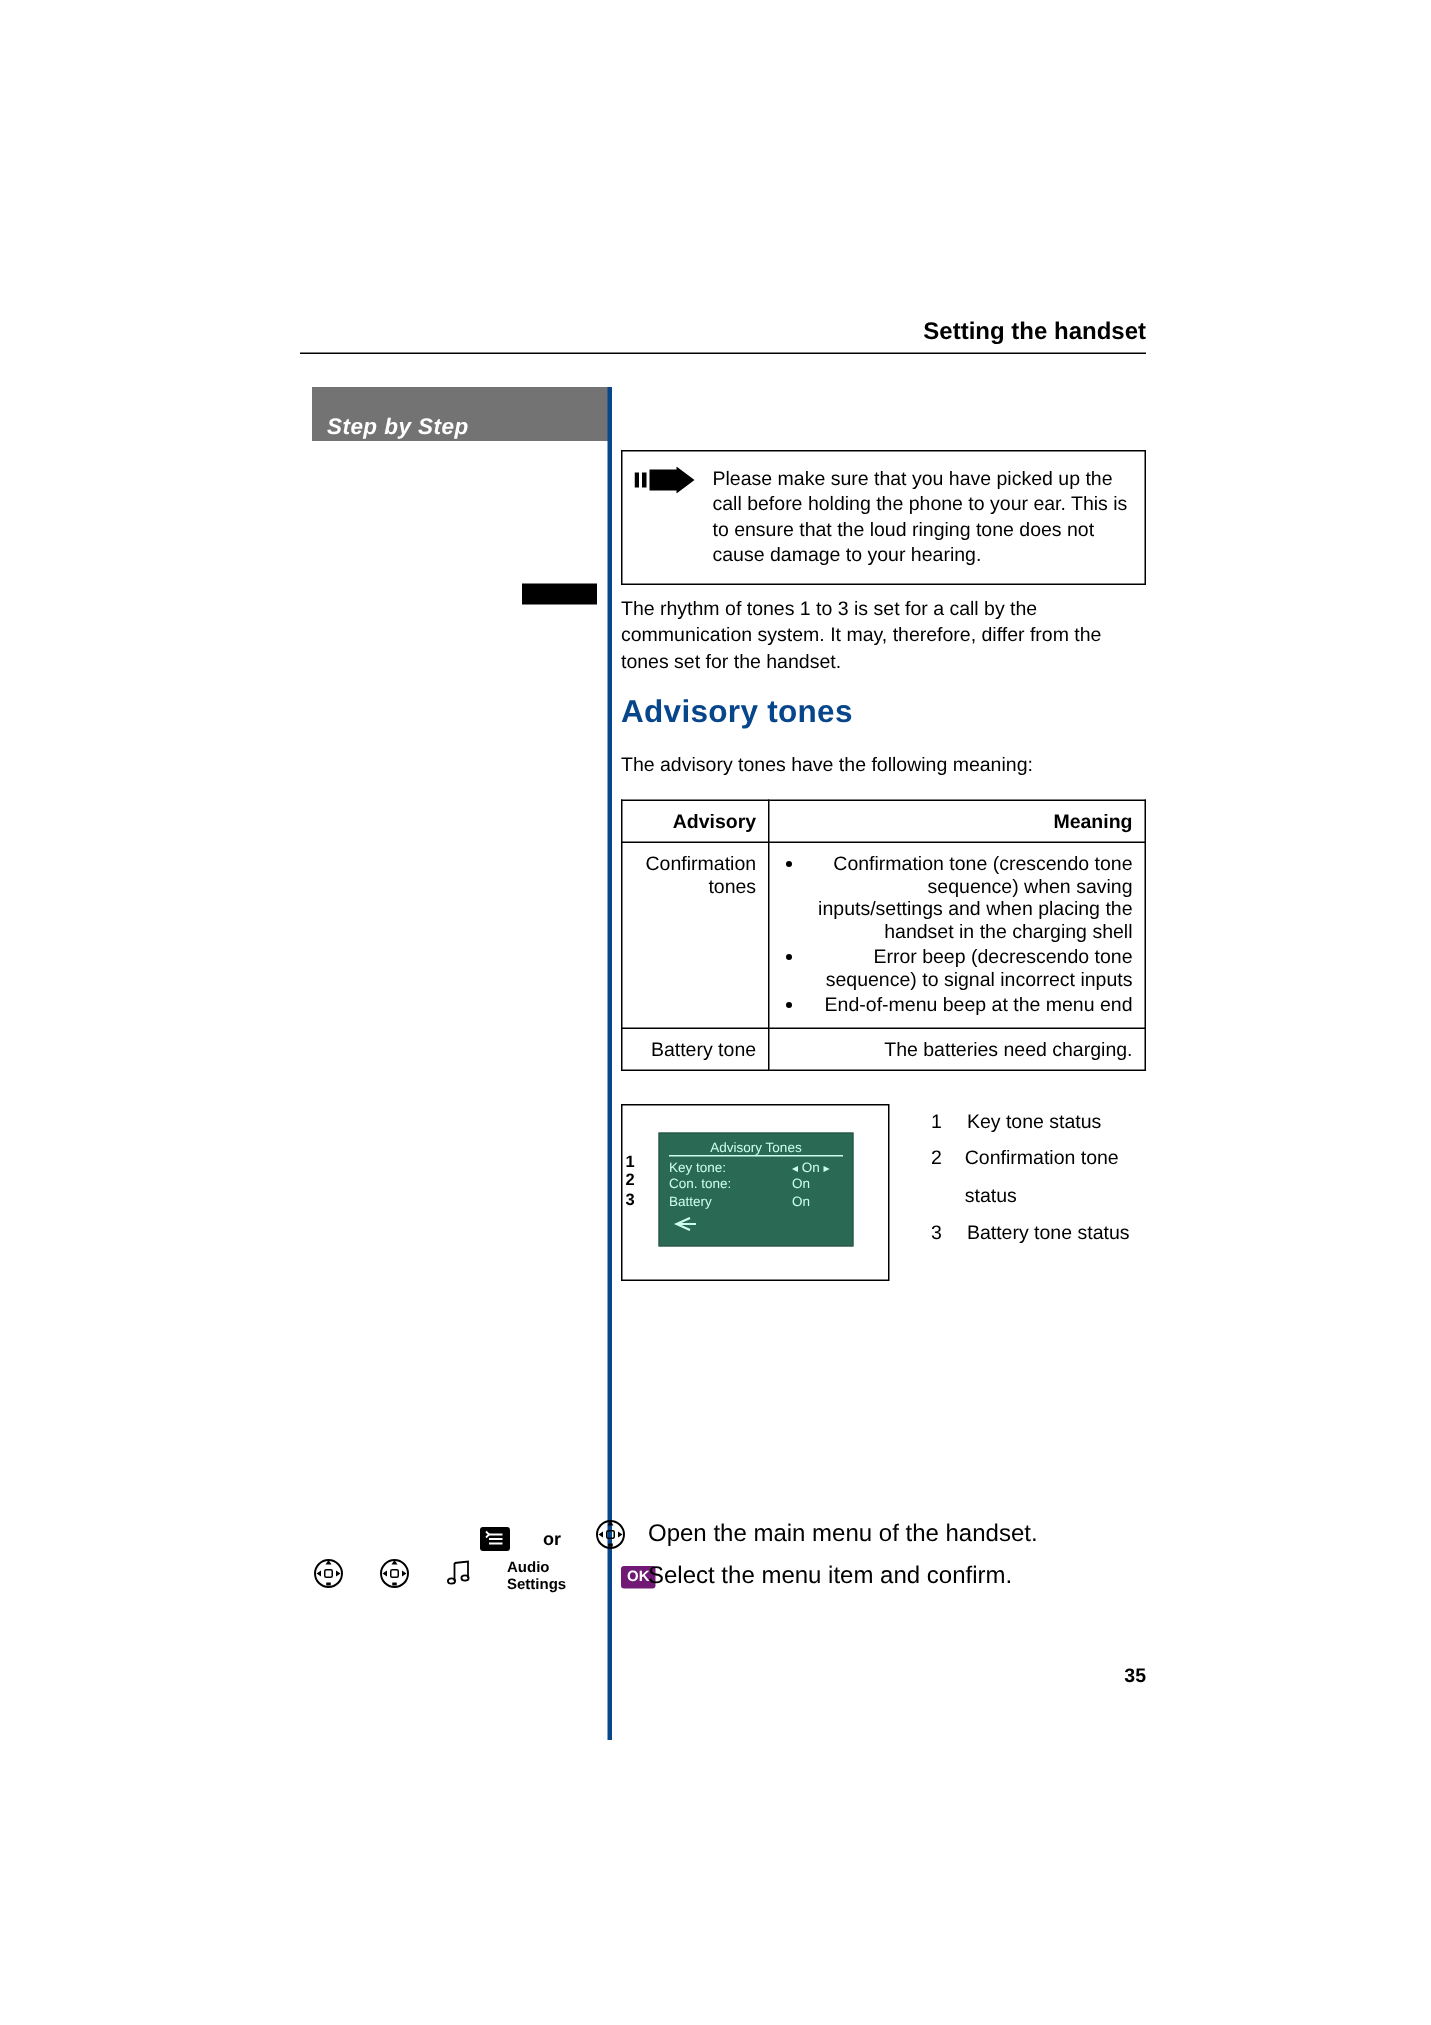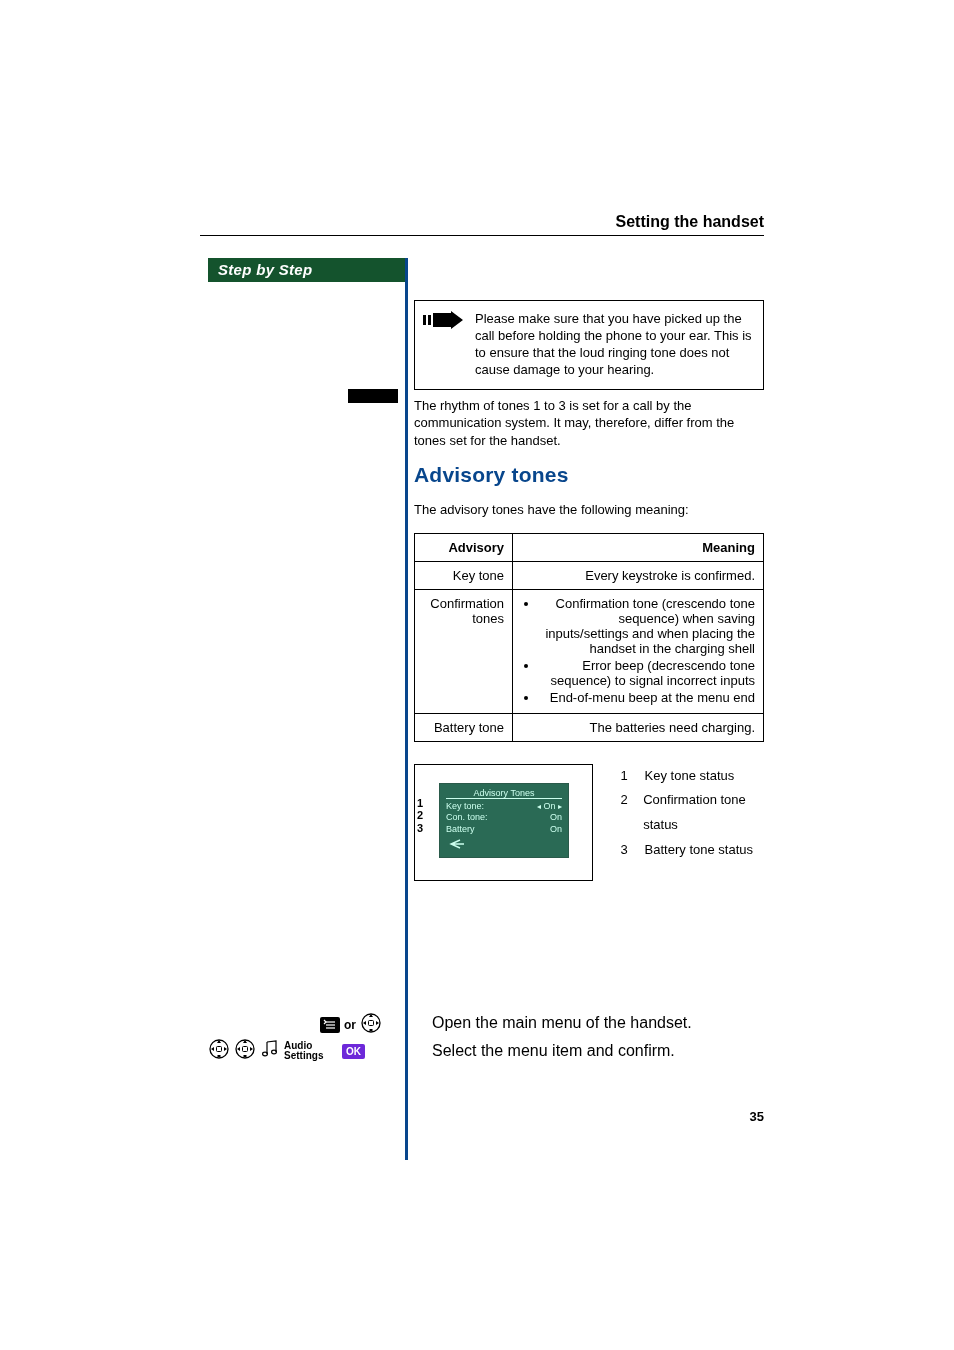--- a/index.html
+++ b/index.html
@@ -1,51 +1,51 @@
 <!DOCTYPE html>
 <html><head>
 <meta charset="utf-8">
 <style>
   *{box-sizing:border-box;margin:0;padding:0}
   body{width:954px;height:1350px;background:#fff;font-family:Arial,Helvetica,sans-serif;color:#000;position:relative}
   .header-line{position:absolute;top:235px;left:200px;right:190px;border-top:1px solid #000}
   .header-section{font-weight:bold;font-size:16px;position:absolute;top:213px;right:190px}
-  .sidebar-title{position:absolute;top:258px;left:208px;width:200px;height:24px;background:#14532d;color:#fff;font-weight:bold;font-size:15px;padding:3px 10px;font-style:italic;font-family:"Arial Narrow",Arial,sans-serif;letter-spacing:.3px}
+  .sidebar-title{position:absolute;top:258px;left:208px;width:200px;height:24px;background:#737373;color:#fff;font-weight:bold;font-size:15px;padding:18px 10px;font-style:italic;font-family:"Arial Narrow",Arial,sans-serif;letter-spacing:.3px}
   .sidebar-line{position:absolute;top:258px;left:405px;width:3px;bottom:190px;background:#08468c}
   .content{position:absolute;top:300px;left:414px;right:190px}
   .note-box{border:1px solid #000;padding:10px 10px 10px 60px;position:relative;margin-bottom:7px;font-size:13px;line-height:1.3}
   .note-icon{position:absolute;left:8px;top:10px}
   .save-block{position:absolute;top:389px;left:348px;width:50px;height:14px;background:#000}
   .body-text{font-size:13px;line-height:1.35;margin-bottom:14px}
   .h2{color:#08468c;font-weight:bold;font-size:21px;margin:10px 0 14px;font-family:"Arial Narrow",Arial,sans-serif;letter-spacing:.2px}
   table.meaning{border-collapse:collapse;width:100%;font-size:13px;margin-bottom:22px}
   table.meaning th,table.meaning td{border:1px solid #000;padding:6px 8px;text-align:right;vertical-align:top}
   table.meaning th{font-weight:bold}
   table.meaning ul{list-style:disc;padding-left:18px}
   table.meaning ul li{margin-bottom:2px}
   .screen-wrap{display:flex;gap:28px;align-items:flex-start;margin-bottom:30px}
   .screen-outer{border:1px solid #000;padding:18px 10px 22px 24px;position:relative;width:200px}
   .screen-inner{border:1px solid #2a5a4a;background:#2a6a55;color:#cfe;font-size:10px;padding:4px 6px 6px;width:130px}
   .screen-titlebar{text-align:center;font-size:9px;border-bottom:1px solid #cfe;margin-bottom:2px}
   .screen-row{display:flex;justify-content:space-between;font-size:9px;line-height:1.3}
-  .screen-row .rv{min-width:34px;text-align:right}
+  .screen-row .rv{min-width:34px;text-align:left}
   .ptr{color:#cfe;font-size:8px}
   .screen-signal{font-size:11px;margin-top:3px}
   .callout-nums{position:absolute;left:2px;top:32px;font-size:11px;font-weight:bold;line-height:1.15}
   .legend{font-size:13px;line-height:1.9}
   .legend .ln{display:flex;gap:14px}
   .legend .ln .n{width:10px}
-  .step-row{display:flex;align-items:center;gap:4px;position:absolute;left:320px}
+  .step-row{display:flex;align-items:center;gap:22px;position:absolute;left:320px}
   .step-row.row1{top:1012px}
   .step-row.row2{top:1038px}
   .key-icon{width:20px;height:16px;background:#000;border-radius:2px;display:inline-flex;align-items:center;justify-content:center}
   .key-icon svg{width:14px;height:12px}
   .or-txt{font-size:12px;font-weight:bold}
   .nav-icon{display:inline-block}
-  .ok-badge{background:#6d28d9;color:#fff;font-size:10px;font-weight:bold;padding:2px 4px;border-radius:2px}
+  .ok-badge{background:#701a75;color:#fff;font-size:10px;font-weight:bold;padding:2px 4px;border-radius:2px}
   .menuitem{font-size:10px;font-weight:bold;line-height:1.05}
   .step-text{position:absolute;left:432px;font-size:16px}
   .step-text.t1{top:1014px}
   .step-text.t2{top:1042px}
   .pagenum{position:absolute;bottom:226px;right:190px;font-weight:bold;font-size:13px}
   .nav-svg{width:22px;height:22px}
   .music-svg{width:20px;height:20px}
 </style>
 </head>
 <body>
@@ -72,24 +72,20 @@
   <div class="body-text">The rhythm of tones 1 to 3 is set for a call by the communication system. It may, therefore, differ from the tones set for the handset.</div>
 
   <div class="h2">Advisory tones</div>
   <div class="body-text">The advisory tones have the following meaning:</div>
 
   <table class="meaning">
     <tbody>
         <tr>
       <th>Advisory</th>
       <th>Meaning</th>
-    </tr>
-    <tr>
-      <td>Key tone</td>
-      <td>Every keystroke is confirmed.</td>
     </tr>
     <tr>
       <td>Confirmation tones</td>
       <td>
         <ul>
           <li>Confirmation tone (crescendo tone sequence) when saving inputs/settings and when placing the handset in the charging shell</li>
           <li>Error beep (decrescendo tone sequence) to signal incorrect inputs</li>
           <li>End-of-menu beep at the menu end</li>
         </ul>
       </td>

